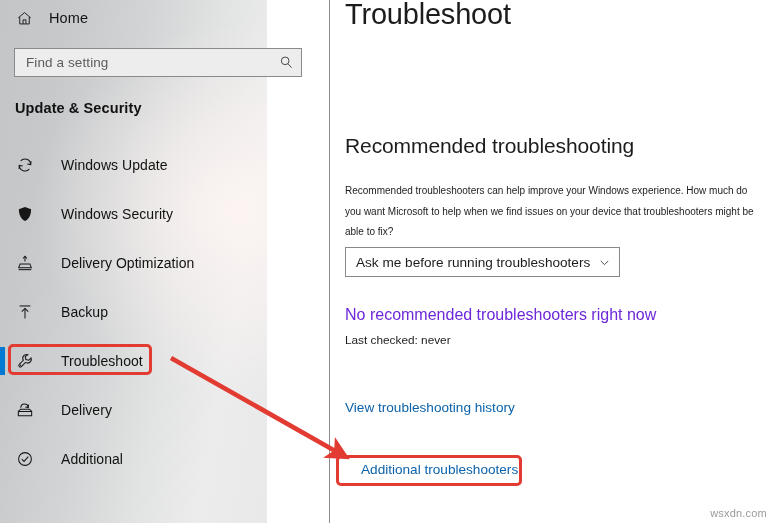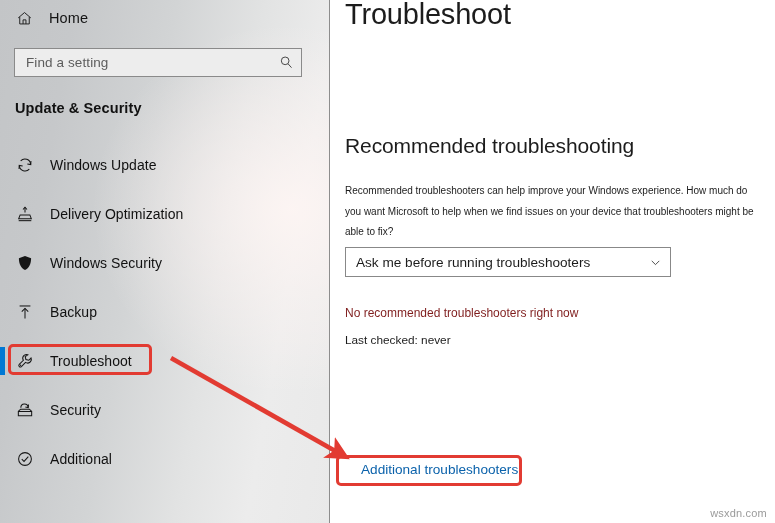--- a/index.html
+++ b/index.html
@@ -16,21 +16,21 @@
     position: relative;
     width: 775px;
     height: 523px;
     overflow: hidden;
   }
 
   
   #sidebar {
     position: absolute;
     left: 0; top: 0;
-    width: 330px;
+    width: 267px;
     height: 523px;
     background:
       radial-gradient(ellipse 320px 300px at 88% 40%, rgba(255,246,244,0.85) 0%, rgba(255,255,255,0.0) 62%),
       linear-gradient(100deg, #c3c5c7 0%, #c6c8ca 18%, #d2d4d5 42%, #e2e3e3 63%, #ececec 80%, #e9e9e9 100%);
   }
   #sidebar-divider {
     position: absolute;
     left: 329px; top: 0;
     width: 1px; height: 523px;
     background: #8d8d8d;
@@ -94,20 +94,21 @@
     left: 0; top: 152px;
     width: 330px;
   }
   .nav-item {
     position: relative;
     height: 26px;
     margin-bottom: 23px;
     display: flex;
     align-items: center;
     padding-left: 16px;
+    gap: 11px;
   }
   .nav-item .nav-ico {
     width: 26px;
     min-width: 26px;
     display: flex;
     align-items: center;
     justify-content: flex-start;
     color: #161616;
   }
   .nav-item .nav-label {
@@ -172,21 +173,21 @@
     width: 412px;
     font-size: 10px;
     line-height: 20.5px;
     color: #1c1c1c;
   }
 
   
   #rec-dropdown {
     position: absolute;
     left: 15px; top: 247px;
-    width: 326px; height: 30px;
+    width: 275px; height: 30px;
     border: 1px solid #888888;
     background: #ffffff;
     display: flex;
     align-items: center;
   }
   #rec-dropdown-value {
     flex: 1;
     font-size: 13.6px;
     color: #1c1c1c;
     padding-left: 10px;
@@ -196,22 +197,22 @@
     width: 30px;
     display: flex;
     align-items: center;
     justify-content: center;
     color: #3a3a3a;
   }
 
   #none-text {
     position: absolute;
     left: 15px; top: 306px;
-    font-size: 12px;
-    color: #7f1d1d;
+    font-size: 16px;
+    color: #6d28d9;
   }
   #last-checked {
     position: absolute;
     left: 15px; top: 333px;
     font-size: 11.8px;
     color: #1c1c1c;
   }
 
   .link {
     position: absolute;
@@ -290,41 +291,41 @@
             <path d="M3.7 10.8 A6.4 6.4 0 0 0 14.8 14.6"></path>
             <path d="M16.6 5.6 L16.4 9.5 L12.6 8.9"></path>
             <path d="M3.4 14.4 L3.6 10.5 L7.4 11.1"></path>
           </svg>
         </span>
         <span class="nav-label">Windows Update</span>
       </div>
 
       <div class="nav-item">
         <span class="nav-ico">
+          <svg width="18" height="18" viewBox="0 0 20 20" fill="currentColor">
+            <path d="M10 2.2 L16.8 4.6 C16.8 11 14.4 15.6 10 17.9 C5.6 15.6 3.2 11 3.2 4.6 Z"></path>
+          </svg>
+        </span>
+        <span class="nav-label">Windows Security</span>
+      </div>
+
+      <div class="nav-item">
+        <span class="nav-ico">
           <svg width="18" height="18" viewBox="0 0 20 20" fill="none" stroke="currentColor" stroke-width="1.15">
             <path d="M10 2.5 L10 8.4"></path>
             <path d="M7.8 5 L10 2.5 L12.2 5"></path>
             <path d="M4.6 11 L15.4 11 L17 15.2 L3 15.2 Z"></path>
             <path d="M3 17.4 L17 17.4"></path>
           </svg>
         </span>
         <span class="nav-label">Delivery Optimization</span>
       </div>
 
       <div class="nav-item">
         <span class="nav-ico">
-          <svg width="18" height="18" viewBox="0 0 20 20" fill="currentColor">
-            <path d="M10 2.2 L16.8 4.6 C16.8 11 14.4 15.6 10 17.9 C5.6 15.6 3.2 11 3.2 4.6 Z"></path>
-          </svg>
-        </span>
-        <span class="nav-label">Windows Security</span>
-      </div>
-
-      <div class="nav-item">
-        <span class="nav-ico">
           <svg width="18" height="18" viewBox="0 0 20 20" fill="none" stroke="currentColor" stroke-width="1.15">
             <path d="M4 3.3 L16 3.3"></path>
             <path d="M10 6.1 L10 17.3"></path>
             <path d="M6.4 9.6 L10 6.1 L13.6 9.6"></path>
           </svg>
         </span>
         <span class="nav-label">Backup</span>
       </div>
 
       <div class="nav-item selected">
@@ -340,21 +341,21 @@
 
       <div class="nav-item">
         <span class="nav-ico">
           <svg width="18" height="18" viewBox="0 0 20 20" fill="none" stroke="currentColor" stroke-width="1.15">
             <path d="M5.4 7.6 A4 4 0 0 1 13.4 7.2"></path>
             <path d="M13.9 3.9 L13.6 7.4 L10.4 6.6"></path>
             <path d="M2.6 11.6 L17.4 11.6 L17.4 16.4 L2.6 16.4 Z"></path>
             <path d="M2.6 11.6 L5.1 9.1 L14.9 9.1 L17.4 11.6"></path>
           </svg>
         </span>
-        <span class="nav-label">Security</span>
+        <span class="nav-label">Delivery</span>
       </div>
 
       <div class="nav-item">
         <span class="nav-ico">
           <svg width="18" height="18" viewBox="0 0 20 20" fill="none" stroke="currentColor" stroke-width="1.15">
             <circle cx="10" cy="10" r="7.1"></circle>
             <path d="M6.4 10.2 L8.9 12.7 L13.7 7.3"></path>
           </svg>
         </span>
         <span class="nav-label">Additional</span>
@@ -380,20 +381,21 @@
       <span id="rec-dropdown-chevron">
         <svg width="13" height="13" viewBox="0 0 16 16" fill="none" stroke="currentColor" stroke-width="1.1">
           <path d="M3.4 6 L8 10.6 L12.6 6"></path>
         </svg>
       </span>
     </div>
 
     <div id="none-text">No recommended troubleshooters right now</div>
     <div id="last-checked">Last checked: never</div>
 
+    <a class="link" id="link-history">View troubleshooting history</a>
     <a class="link" id="link-additional">Additional troubleshooters</a>
 
   </div>
 
   <div id="annot-troubleshoot"></div>
   <div id="annot-additional"></div>
 
   <svg id="arrow-overlay" viewBox="0 0 775 523">
     <defs>
       <marker id="arrowhead" markerWidth="5.2" markerHeight="5.2" refX="2.0" refY="2.6" orient="auto">

